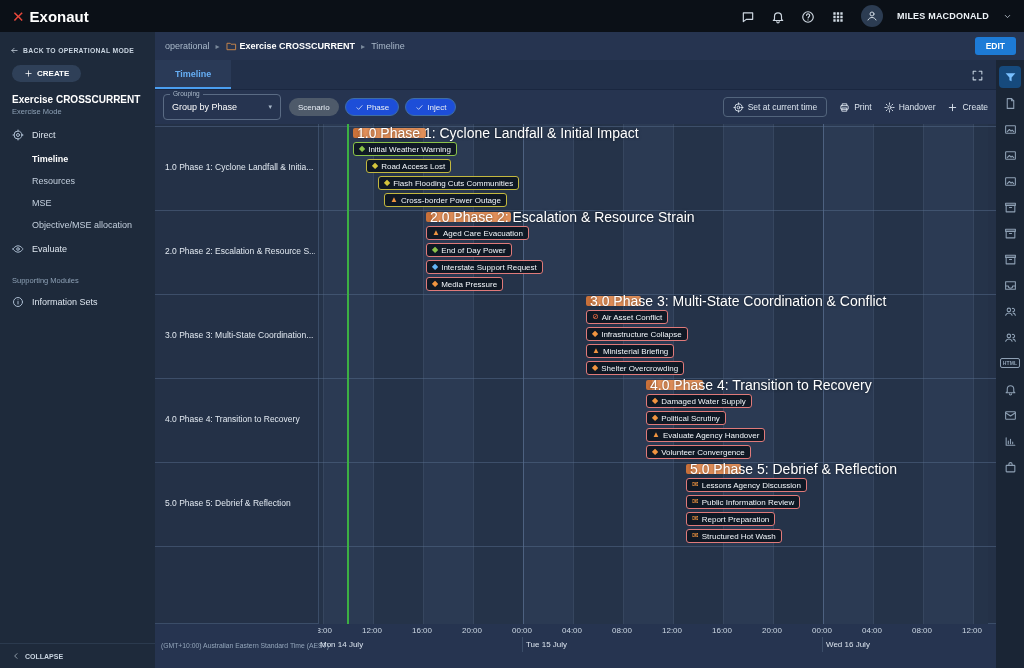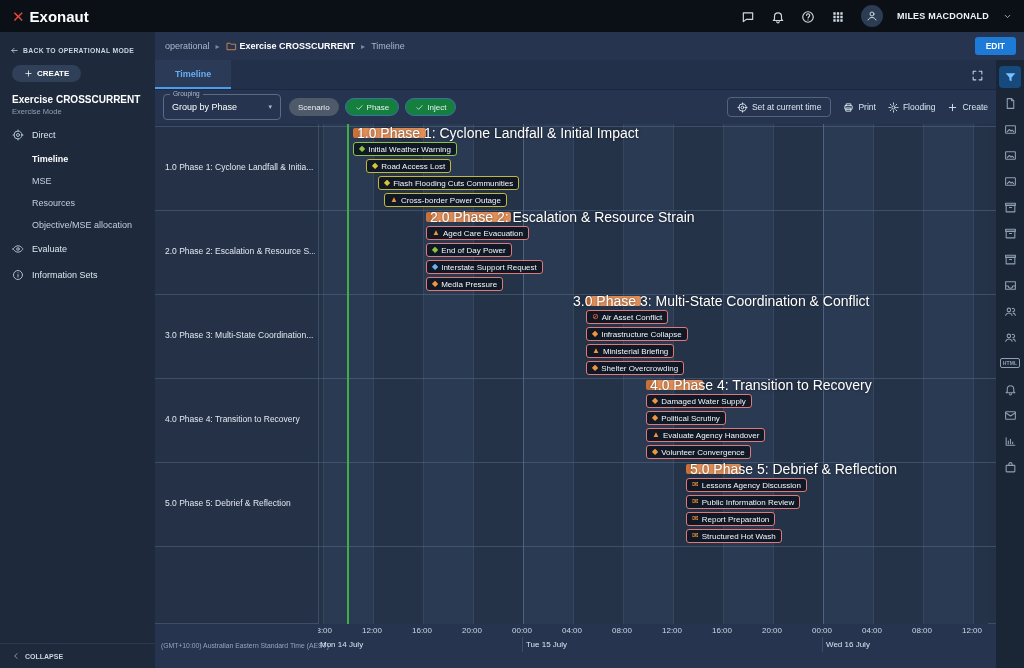--- a/index.html
+++ b/index.html
@@ -61,21 +61,21 @@
   .toolbar{position:absolute;left:155px;top:90px;width:841px;height:34px;display:flex;align-items:center;
     gap:8px;padding:0 8px;}
   .grouping{position:relative;width:118px;height:26px;border:1px solid #5a6b84;border-radius:4px;
     display:flex;align-items:center;padding:0 8px;font-size:9px;color:#fff;}
   .grouping-label{position:absolute;top:-5px;left:6px;background:#263450;padding:0 3px;font-size:6.5px;color:#a9b8c9;}
   .caret{margin-left:auto;font-size:7px;color:#a9b8c9;}
   .chips{display:flex;align-items:center;gap:6px;}
   .chip{height:18px;display:inline-flex;align-items:center;gap:3px;padding:0 9px;border-radius:9px;
     font-size:8px;color:#e8eef5;}
   .chip.plain{background:#4e5a6a;}
-  .chip.checked{background:#15803d;border:1px solid #3e6ea6;}
+  .chip.checked{background:#1d4ed8;border:1px solid #3e6ea6;}
   .chip .ic{width:9px;height:9px;}
   .tb-right{margin-left:auto;display:flex;align-items:center;gap:12px;}
   .tb-act{display:inline-flex;align-items:center;gap:4px;font-size:8.5px;color:#dce5ef;}
   .tb-act .ic{width:11px;height:11px;}
   .tb-act.outlined{border:1px solid #52647c;border-radius:4px;height:20px;padding:0 9px;}
 
   
   .chart{position:absolute;left:155px;top:124px;width:841px;height:500px;background:#243147;
     border-bottom:1px solid #3b4d68;}
   .row-labels{position:absolute;left:0;top:0;width:163px;height:500px;}
@@ -282,30 +282,31 @@
     <div class="ex-title">Exercise CROSSCURRENT</div>
     <div class="ex-mode">Exercise Mode</div>
     <nav id="nav">
         <div class="nav-item">
           <svg class="ic" viewBox="0 0 24 24">
             <use href="#i-target"></use>
           </svg>
           <span>Direct</span>
         </div>
         <div class="nav-child active">Timeline</div>
+        <div class="nav-child">Resources</div>
         <div class="nav-child">MSE</div>
-        <div class="nav-child">Resources</div>
         <div class="nav-child">Objective/MSE allocation</div>
         <div class="nav-item">
           <svg class="ic" viewBox="0 0 24 24">
             <use href="#i-eye"></use>
           </svg>
           <span>Evaluate</span>
         </div>
       </nav>
+    <div class="support-label">Supporting Modules</div>
     <div id="support-items">
         <div class="nav-item">
           <svg class="ic" viewBox="0 0 24 24">
             <use href="#i-info"></use>
           </svg>
           <span>Information Sets</span>
         </div>
       </div>
     <div class="collapse">
       <svg class="ic" viewBox="0 0 24 24">
@@ -379,21 +380,21 @@
         <span class="tb-act">
           <svg class="ic" viewBox="0 0 24 24">
             <use href="#i-print"></use>
           </svg>
           <span>Print</span>
         </span>
         <span class="tb-act">
           <svg class="ic" viewBox="0 0 24 24">
             <use href="#i-gear"></use>
           </svg>
-          <span>Flooding</span>
+          <span>Handover</span>
         </span>
         <span class="tb-act">
           <svg class="ic" viewBox="0 0 24 24">
             <use href="#i-plus"></use>
           </svg>
           <span>Create</span>
         </span>
       </span>
   </div>
 
@@ -453,21 +454,21 @@
         </div>
         <div class="titem" style="left: 107px; top: 136px; border-color: rgb(224, 122, 122);">
           <span class="tic" style="color: rgb(100, 181, 246);">◆</span>
           <span>Interstate Support Request</span>
         </div>
         <div class="titem" style="left: 107px; top: 153px; border-color: rgb(224, 122, 122);">
           <span class="tic" style="color: rgb(240, 148, 63);">◆</span>
           <span>Media Pressure</span>
         </div>
         <div class="pbar" style="left: 267px; top: 172px; width: 55px;"></div>
-        <div class="pbar-label" style="left: 254px; top: 172px;">3.0 Phase 3: Multi-State Coordination &amp; Conflict</div>
+        <div class="pbar-label" style="left: 271px; top: 172px;">3.0 Phase 3: Multi-State Coordination &amp; Conflict</div>
         <div class="titem" style="left: 267px; top: 186px; border-color: rgb(224, 122, 122);">
           <span class="tic" style="color: rgb(255, 112, 67);">⊘</span>
           <span>Air Asset Conflict</span>
         </div>
         <div class="titem" style="left: 267px; top: 203px; border-color: rgb(224, 122, 122);">
           <span class="tic" style="color: rgb(240, 148, 63);">◆</span>
           <span>Infrastructure Collapse</span>
         </div>
         <div class="titem" style="left: 267px; top: 220px; border-color: rgb(224, 122, 122);">
           <span class="tic" style="color: rgb(240, 148, 63);">▲</span>

